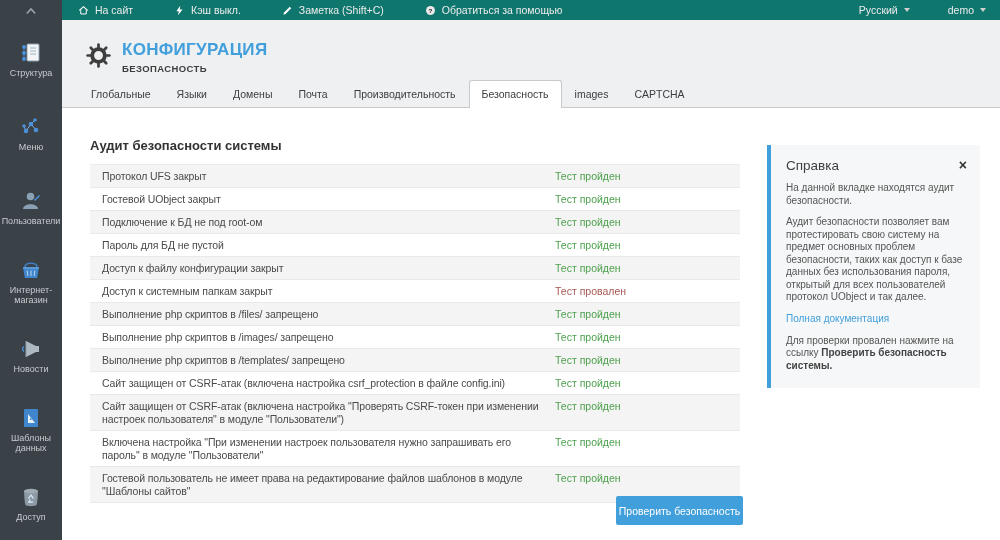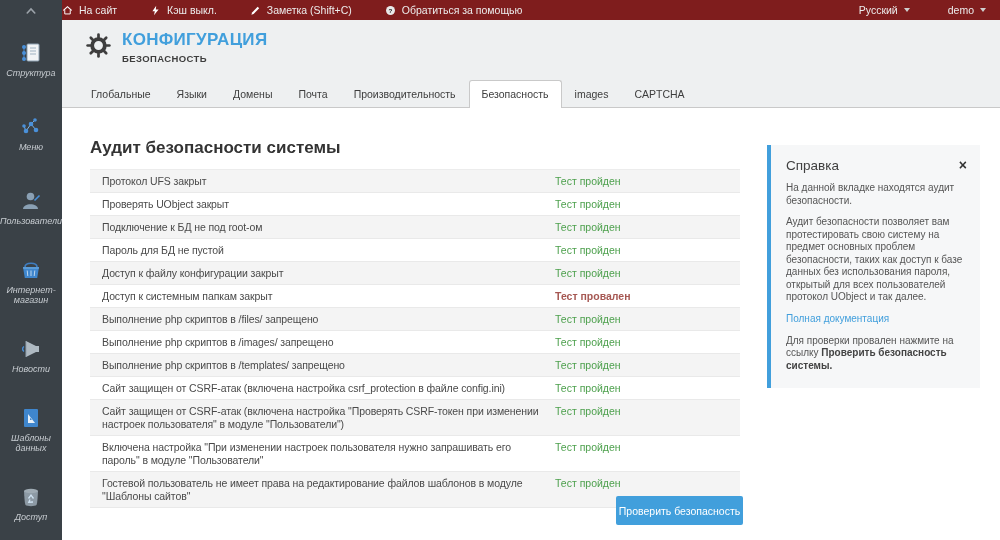--- a/index.html
+++ b/index.html
@@ -5,21 +5,21 @@
   * { margin:0; padding:0; box-sizing:border-box; }
   html,body { width:1000px; height:540px; }
   body {
     position:relative; overflow:hidden; background:#fff;
     font-family:"Liberation Sans","DejaVu Sans",sans-serif;
     -webkit-font-smoothing:antialiased;
   }
   
   .topbar {
     position:absolute; left:62px; top:0; right:0; height:20px;
-    background:#7f1d1d; display:flex; align-items:center; padding:0 14px 0 0;
+    background:#0f766e; display:flex; align-items:center; padding:0 14px 0 16px;gap:8px;
   }
   .tb-item { display:flex; align-items:center; gap:6px; color:#ececec;
     font-size:10.5px; margin-right:33px; cursor:pointer; white-space:nowrap; }
   .tb-item svg { width:11px; height:11px; display:block; }
   .tb-right { margin-left:auto; display:flex; align-items:center; }
   .tb-drop { display:flex; align-items:center; gap:6px; color:#ececec;
     font-size:10.5px; margin-left:38px; cursor:pointer; }
   .caret { width:0; height:0; border-left:3.5px solid transparent;
     border-right:3.5px solid transparent; border-top:4px solid #cfcfcf; }
   
@@ -30,45 +30,45 @@
     display:flex; flex-direction:column; align-items:center; justify-content:center;
     gap:1px; cursor:pointer; }
   .logo-tile svg { width:20px; height:18px; display:block; }
   .logo-label { color:#fff; font-size:9px; line-height:10px; }
   .side-chevron { height:22px; flex:0 0 22px; display:flex; align-items:center;
     justify-content:center; cursor:pointer; }
   .side-chevron svg { width:18px; height:12px; }
   .side-items { flex:1; display:flex; flex-direction:column; }
   .side-item { flex:1; display:flex; flex-direction:column; align-items:center;
     justify-content:center; gap:3px; color:#c7ccd1; font-size:9px; line-height:10px;
-    text-align:center; padding:2px 1px; cursor:pointer;font-style:italic; }
+    text-align:center; padding:2px 1px; cursor:pointer; }
   .side-item svg { width:24px; height:24px; display:block; }
   
   .header { position:absolute; left:62px; top:20px; right:0; height:88px;
     background:#eef0f1; border-bottom:1px solid #c9c9c9; }
-  .header-main { display:flex; align-items:flex-start; gap:9px; padding:10px 0 0 22px; }
+  .header-main { display:flex; align-items:flex-start; gap:9px; padding:20px 0 0 22px; }
   .header-main svg { width:29px; height:29px; display:block; margin-top:1px; }
   .page-title { color:var(--accent,#3a97d4); font-size:17px; font-weight:bold; letter-spacing:.3px; }
   .page-subtitle { color:#3d3d3d; font-size:9.5px; font-weight:bold; letter-spacing:.4px; margin-top:3px; }
   .tab-bar { position:absolute; left:16px; bottom:-1px; display:flex; align-items:flex-end; }
   .tab { font-size:10.5px; color:#3d3d3d; padding:7px 12px 8px;
     border:1px solid transparent; border-bottom:none; cursor:pointer; white-space:nowrap; }
   .tab.active { background:#fff; border-color:#c9c9c9; border-radius:3px 3px 0 0; }
   
   .content { position:absolute; left:62px; top:108px; right:0; bottom:0; background:#fff; }
   .audit { position:absolute; left:28px; top:30px; width:650px; }
-  .audit-title { font-size:17px; font-weight:bold; color:#333; margin-bottom:11px; }
+  .audit-title { font-size:13px; font-weight:bold; color:#333; margin-bottom:11px; }
   .audit-rows { border-top:1px solid #ececec; }
   .audit-row { display:flex; align-items:flex-start; border-bottom:1px solid #e9e9e9;
     font-size:10.5px; color:#4a4a4a; }
   .audit-row.odd { background:#f4f4f4; }
   .row-label { flex:1; padding:4.5px 8px 4.5px 12px; line-height:13px; letter-spacing:-0.1px; }
   .row-status { flex:0 0 185px; padding:4.5px 0; line-height:13px; }
   .row-status.pass { color:var(--green,#4da04d); }
-  .row-status.fail { color:var(--red,#a65853);font-weight:bold; }
+  .row-status.fail { color:var(--red,#a65853); }
   
   .help { position:absolute; left:705px; top:37px; width:213px;
     background:#f6f7f8; border-left:4px solid var(--accent,#38a0e3);
     padding:13px 15px 16px 15px; }
   .help-title { font-size:13.5px; font-weight:normal; color:#404040; }
   .help-close { position:absolute; top:13px; right:13px; font-size:14px; line-height:14px;
     color:#333; font-weight:bold; cursor:pointer; }
   .help p { font-size:10px; line-height:12.5px; color:#555; margin-top:9px; }
   .help-link { display:inline-block; color:var(--accent,#3698d9); font-size:10px;
     line-height:12.5px; margin-top:9px; cursor:pointer; }
@@ -265,21 +265,21 @@
 <div class="content">
 
   <div class="audit">
     <div class="audit-title">Аудит безопасности системы</div>
     <div class="audit-rows">
       <div class="audit-row odd">
           <div class="row-label">Протокол UFS закрыт</div>
           <div class="row-status pass">Тест пройден</div>
         </div>
         <div class="audit-row">
-          <div class="row-label">Проверять UObject закрыт</div>
+          <div class="row-label">Гостевой UObject закрыт</div>
           <div class="row-status pass">Тест пройден</div>
         </div>
         <div class="audit-row odd">
           <div class="row-label">Подключение к БД не под root-ом</div>
           <div class="row-status pass">Тест пройден</div>
         </div>
         <div class="audit-row">
           <div class="row-label">Пароль для БД не пустой</div>
           <div class="row-status pass">Тест пройден</div>
         </div>

